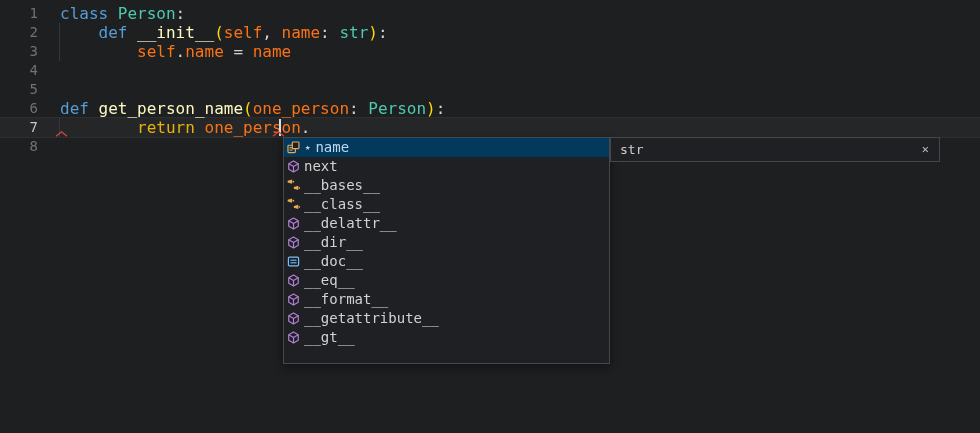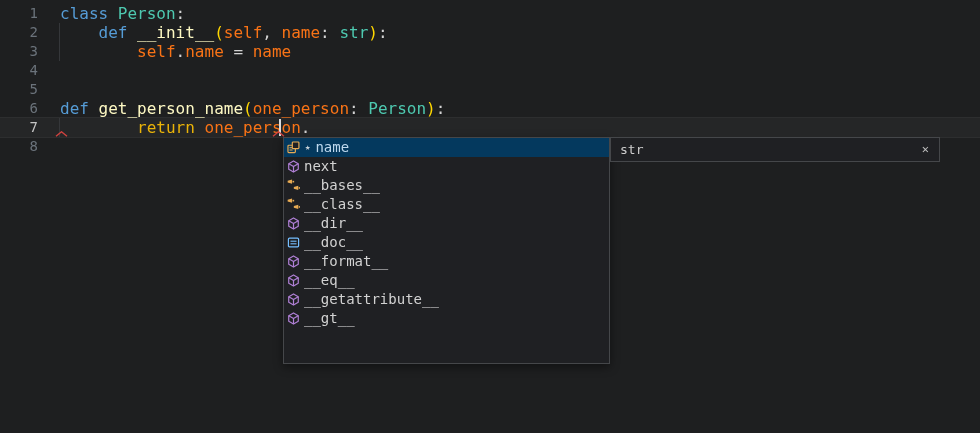--- a/index.html
+++ b/index.html
@@ -123,49 +123,58 @@
         </span>
         <span class="slabel">__class__</span>
       </div>
       <div class="srow">
         <span class="kicon">
           <svg width="13" height="13" viewBox="0 0 12 12">
             <path d="M6 0.9 L10.4 3.4 V8.6 L6 11.1 L1.6 8.6 V3.4 Z" fill="none" stroke="#B180D7" stroke-width="1.1" stroke-linejoin="round"></path>
             <path d="M1.6 3.4 L6 6 L10.4 3.4 M6 6 V11.1" fill="none" stroke="#B180D7" stroke-width="1.1" stroke-linejoin="round"></path>
           </svg>
         </span>
+        <span class="slabel">__delattr__</span>
+      </div>
+      <div class="srow">
+        <span class="kicon">
+          <svg width="13" height="13" viewBox="0 0 12 12">
+            <path d="M6 0.9 L10.4 3.4 V8.6 L6 11.1 L1.6 8.6 V3.4 Z" fill="none" stroke="#B180D7" stroke-width="1.1" stroke-linejoin="round"></path>
+            <path d="M1.6 3.4 L6 6 L10.4 3.4 M6 6 V11.1" fill="none" stroke="#B180D7" stroke-width="1.1" stroke-linejoin="round"></path>
+          </svg>
+        </span>
         <span class="slabel">__dir__</span>
       </div>
       <div class="srow">
         <span class="kicon">
           <svg width="13" height="13" viewBox="0 0 12 12">
             <rect x="1.3" y="2" width="9.4" height="8" rx="1" fill="none" stroke="#75BEFF" stroke-width="1.1"></rect>
             <line x1="3.2" y1="4.8" x2="8.8" y2="4.8" stroke="#75BEFF" stroke-width="1"></line>
             <line x1="3.2" y1="7.2" x2="8.8" y2="7.2" stroke="#75BEFF" stroke-width="1"></line>
           </svg>
         </span>
         <span class="slabel">__doc__</span>
       </div>
       <div class="srow">
         <span class="kicon">
           <svg width="13" height="13" viewBox="0 0 12 12">
             <path d="M6 0.9 L10.4 3.4 V8.6 L6 11.1 L1.6 8.6 V3.4 Z" fill="none" stroke="#B180D7" stroke-width="1.1" stroke-linejoin="round"></path>
             <path d="M1.6 3.4 L6 6 L10.4 3.4 M6 6 V11.1" fill="none" stroke="#B180D7" stroke-width="1.1" stroke-linejoin="round"></path>
           </svg>
         </span>
+        <span class="slabel">__eq__</span>
+      </div>
+      <div class="srow">
+        <span class="kicon">
+          <svg width="13" height="13" viewBox="0 0 12 12">
+            <path d="M6 0.9 L10.4 3.4 V8.6 L6 11.1 L1.6 8.6 V3.4 Z" fill="none" stroke="#B180D7" stroke-width="1.1" stroke-linejoin="round"></path>
+            <path d="M1.6 3.4 L6 6 L10.4 3.4 M6 6 V11.1" fill="none" stroke="#B180D7" stroke-width="1.1" stroke-linejoin="round"></path>
+          </svg>
+        </span>
         <span class="slabel">__format__</span>
-      </div>
-      <div class="srow">
-        <span class="kicon">
-          <svg width="13" height="13" viewBox="0 0 12 12">
-            <path d="M6 0.9 L10.4 3.4 V8.6 L6 11.1 L1.6 8.6 V3.4 Z" fill="none" stroke="#B180D7" stroke-width="1.1" stroke-linejoin="round"></path>
-            <path d="M1.6 3.4 L6 6 L10.4 3.4 M6 6 V11.1" fill="none" stroke="#B180D7" stroke-width="1.1" stroke-linejoin="round"></path>
-          </svg>
-        </span>
-        <span class="slabel">__eq__</span>
       </div>
       <div class="srow">
         <span class="kicon">
           <svg width="13" height="13" viewBox="0 0 12 12">
             <path d="M6 0.9 L10.4 3.4 V8.6 L6 11.1 L1.6 8.6 V3.4 Z" fill="none" stroke="#B180D7" stroke-width="1.1" stroke-linejoin="round"></path>
             <path d="M1.6 3.4 L6 6 L10.4 3.4 M6 6 V11.1" fill="none" stroke="#B180D7" stroke-width="1.1" stroke-linejoin="round"></path>
           </svg>
         </span>
         <span class="slabel">__getattribute__</span>
       </div>

